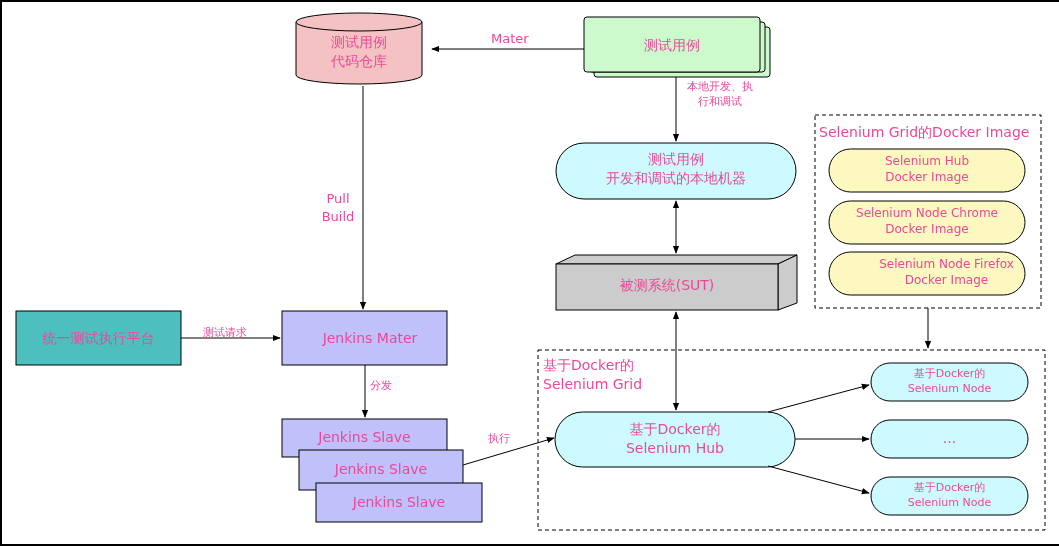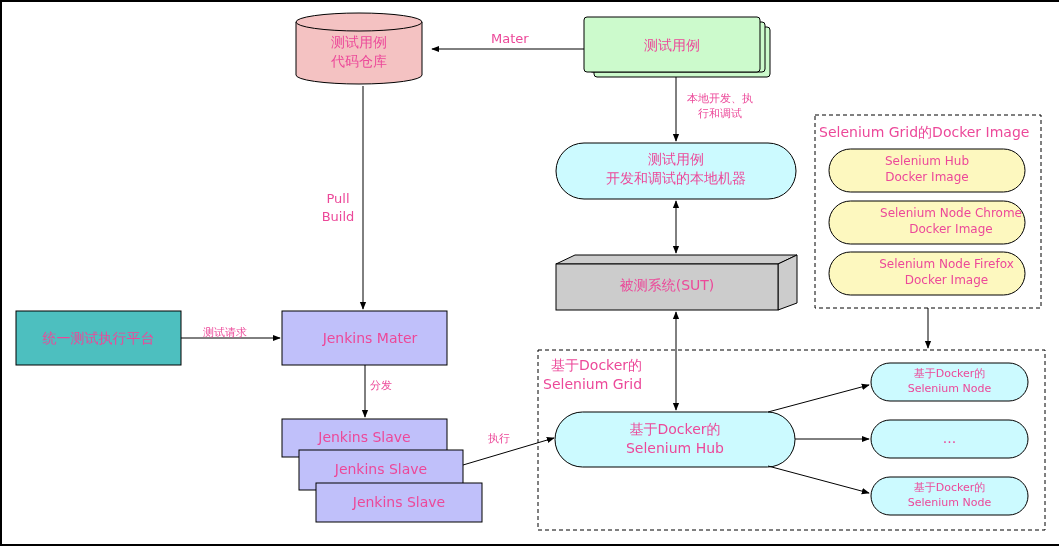--- a/index.html
+++ b/index.html
@@ -7,21 +7,21 @@
          font-family: "DejaVu Sans", "Liberation Sans", sans-serif; }
   #frame { position: absolute; left: 0; top: 0; width: 1059px; height: 546px;
            border-top: 2px solid #000; border-left: 2px solid #000; border-bottom: 2px solid #000;
            box-sizing: border-box; }
   svg#diagram { position: absolute; left: 0; top: 0; }
   .lbl { position: absolute; text-align: center; color: #ec4899; line-height: 1.35; white-space: nowrap; }
   .f14 { font-size: 14px; }
   .f13 { font-size: 13px; }
   .f12 { font-size: 12px; }
   .f11 { font-size: 11px; }
-  .left { text-align: right; }
+  .left { text-align: left; }
 </style>
 </head>
 <body>
 
 <div id="frame"></div>
 
 <svg id="diagram" width="1059" height="546" viewBox="0 0 1059 546">
   <defs>
     <marker id="arr" viewBox="0 0 10 10" refX="9" refY="5" markerWidth="8" markerHeight="8" orient="auto-start-reverse">
       <path d="M0,1 L10,5 L0,9 z" fill="#000"></path>
@@ -95,21 +95,21 @@
 </div>
 
 <div class="lbl f14" style="left:556px;top:276px;width:222px;">被测系统(SUT)</div>
 
 <div class="lbl f14 left" style="left:819px;top:123px;">Selenium Grid的Docker Image</div>
 
 <div class="lbl f12" style="left:829px;top:153px;width:196px;">
   <div>Selenium Hub</div>
   <div>Docker Image</div>
 </div>
-<div class="lbl f12" style="left:829px;top:205px;width:196px;padding-left:24px;">
+<div class="lbl f12" style="left:829px;top:205px;width:196px;">
   <div>Selenium Node Chrome</div>
   <div>Docker Image</div>
 </div>
 <div class="lbl f12" style="left:829px;top:256px;width:235px;">
   <div>Selenium Node Firefox</div>
   <div>Docker Image</div>
 </div>
 
 <div class="lbl f14" style="left:16px;top:329px;width:165px;">统一测试执行平台</div>
 <div class="lbl f14" style="left:282px;top:329px;width:176px;">Jenkins Mater</div>
@@ -136,19 +136,19 @@
 <div class="lbl f11" style="left:871px;top:481px;width:157px;">
   <div>基于Docker的</div>
   <div>Selenium Node</div>
 </div>
 
 <div class="lbl f13" style="left:491px;top:30px;">Mater</div>
 <div class="lbl f13" style="left:318px;top:190px;width:40px;">
   <div>Pull</div>
   <div>Build</div>
 </div>
-<div class="lbl f11" style="left:680px;top:92px;width:80px;">
+<div class="lbl f11" style="left:680px;top:80px;width:80px;">
   <div>本地开发、执</div>
   <div>行和调试</div>
 </div>
 <div class="lbl f11" style="left:203px;top:326px;text-align:right;">测试请求</div>
 <div class="lbl f11" style="left:370px;top:379px;">分发</div>
 <div class="lbl f11" style="left:488px;top:432px;">执行</div>
 
 </body></html>

